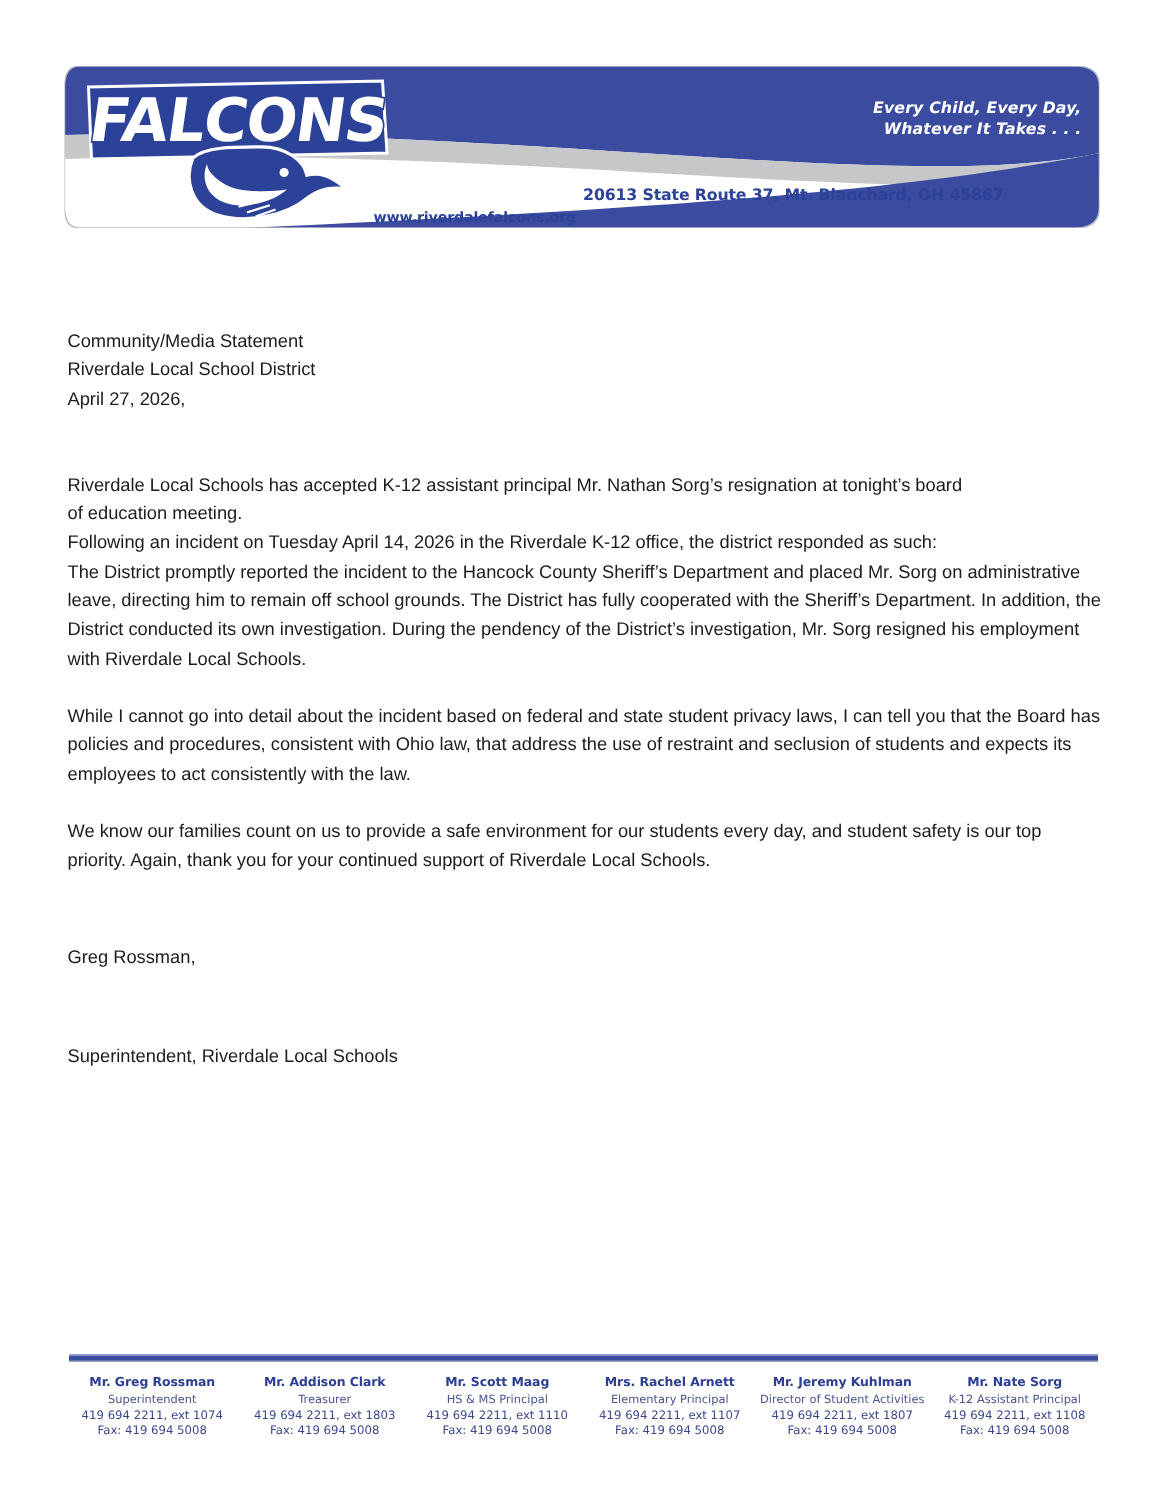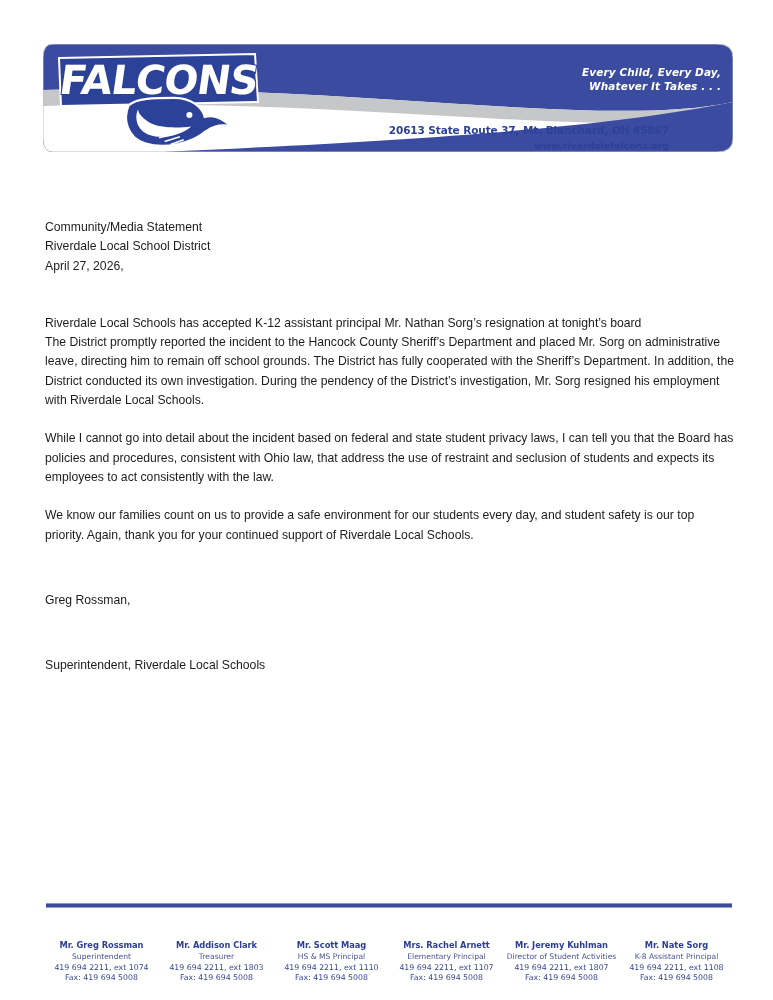--- a/index.html
+++ b/index.html
@@ -68,21 +68,21 @@
     font-family: "DejaVu Sans", sans-serif;
     font-weight: bold;
     font-size: 10.5px;
     letter-spacing: -0.1px;
   }
   .district-web {
     position: absolute;
     left: 206px;
     top: 80px;
     width: 420px;
-    text-align: right;
+    text-align: left;
     color: #2c4198;
     font-family: "DejaVu Sans", sans-serif;
     font-weight: bold;
     font-size: 9.5px;
     letter-spacing: -0.1px;
   }
   .falcons-word {
     font-family: "DejaVu Sans", sans-serif;
     font-weight: bold;
     font-size: 40px;
@@ -120,21 +120,20 @@
     border-top: 1px solid #8d95c4;
     border-bottom: 1px solid #9aa1c9;
   }
   .footer {
     position: absolute;
     left: 44px;
     top: 916px;
     width: 690px;
     display: flex;
     justify-content: space-between;
-    margin-top: 24px;
   }
   .foot-col {
     flex: 1 1 0;
     text-align: center;
     font-family: "DejaVu Sans", sans-serif;
     color: #3d4a8c;
   }
   .foot-name {
     font-weight: bold;
     font-size: 8.3px;
@@ -217,20 +216,22 @@
 
   <div>
     <p>Community/Media Statement</p>
     <p>Riverdale Local School District</p>
     <p>April 27, 2026,</p>
   </div>
 
   <div class="block-gap-lg"></div>
 
   <p>Riverdale Local Schools has accepted K-12 assistant principal Mr. Nathan Sorg’s resignation at tonight’s board</p>
+  <p>of education meeting.</p>
+  <p>Following an incident on Tuesday April 14, 2026 in the Riverdale K-12 office, the district responded as such:</p>
   <p>The District promptly reported the incident to the Hancock County Sheriff’s Department and placed Mr. Sorg on administrative leave, directing him to remain off school grounds. The District has fully cooperated with the Sheriff’s Department. In addition, the District conducted its own investigation. During the pendency of the District’s investigation, Mr. Sorg resigned his employment with Riverdale Local Schools.</p>
 
   <div class="block-gap"></div>
 
   <p>While I cannot go into detail about the incident based on federal and state student privacy laws, I can tell you that the Board has policies and procedures, consistent with Ohio law, that address the use of restraint and seclusion of students and expects its employees to act consistently with the law.</p>
 
   <div class="block-gap"></div>
 
   <p>We know our families count on us to provide a safe environment for our students every day, and student safety is our top priority.  Again, thank you for your continued support of Riverdale Local Schools.</p>
 
@@ -271,17 +272,17 @@
     <div class="foot-fax">Fax: 419 694 5008</div>
   </div>
   <div class="foot-col">
     <div class="foot-name">Mr. Jeremy Kuhlman</div>
     <div class="foot-title">Director of Student Activities</div>
     <div class="foot-phone">419 694 2211, ext  1807</div>
     <div class="foot-fax">Fax: 419 694 5008</div>
   </div>
   <div class="foot-col">
     <div class="foot-name">Mr. Nate Sorg</div>
-    <div class="foot-title">K-8 Assistant Principal</div>
+    <div class="foot-title">K-12 Assistant Principal</div>
     <div class="foot-phone">419 694 2211, ext  1108</div>
     <div class="foot-fax">Fax: 419 694 5008</div>
   </div>
 </div>
 
 </body></html>

